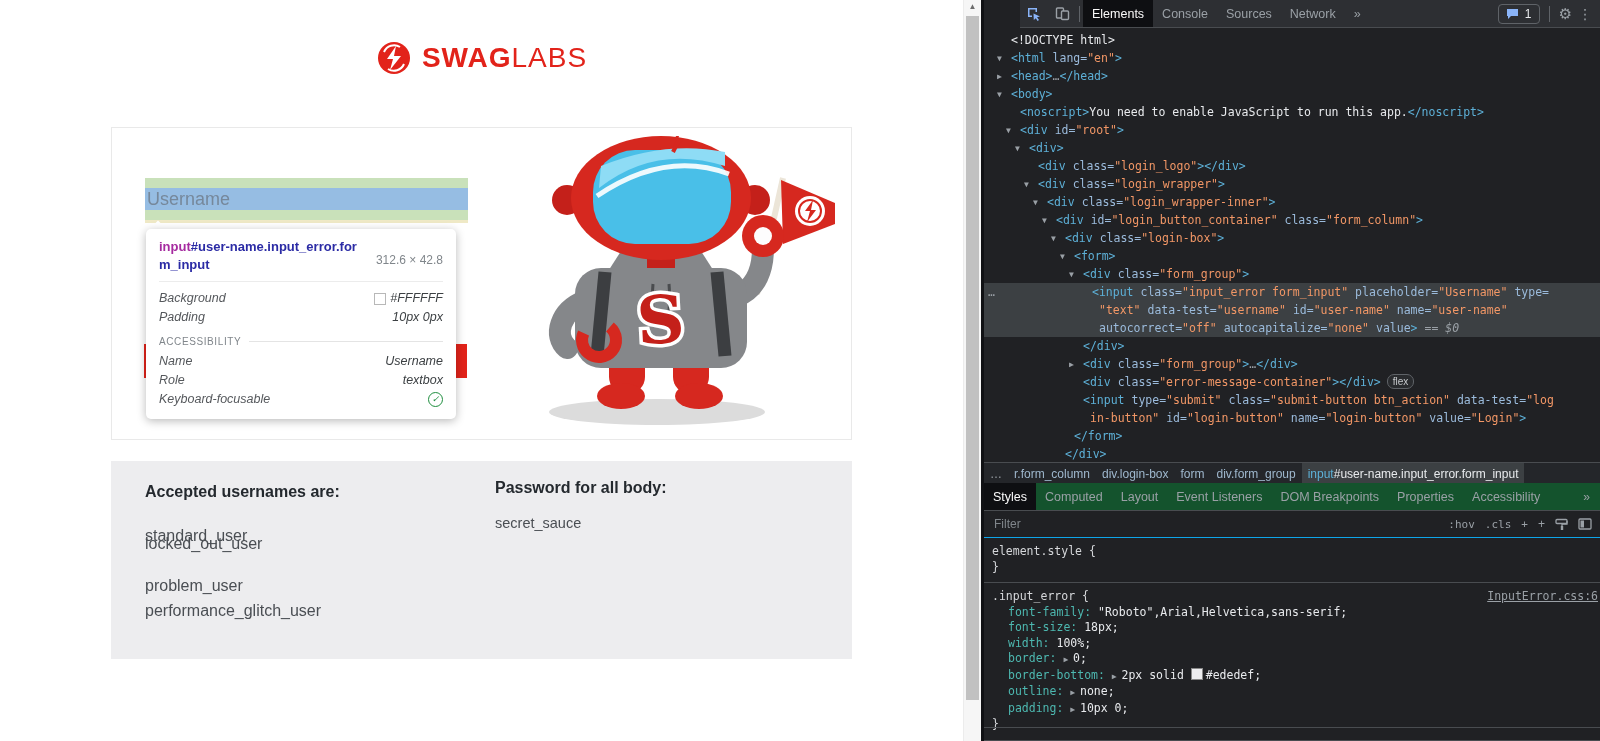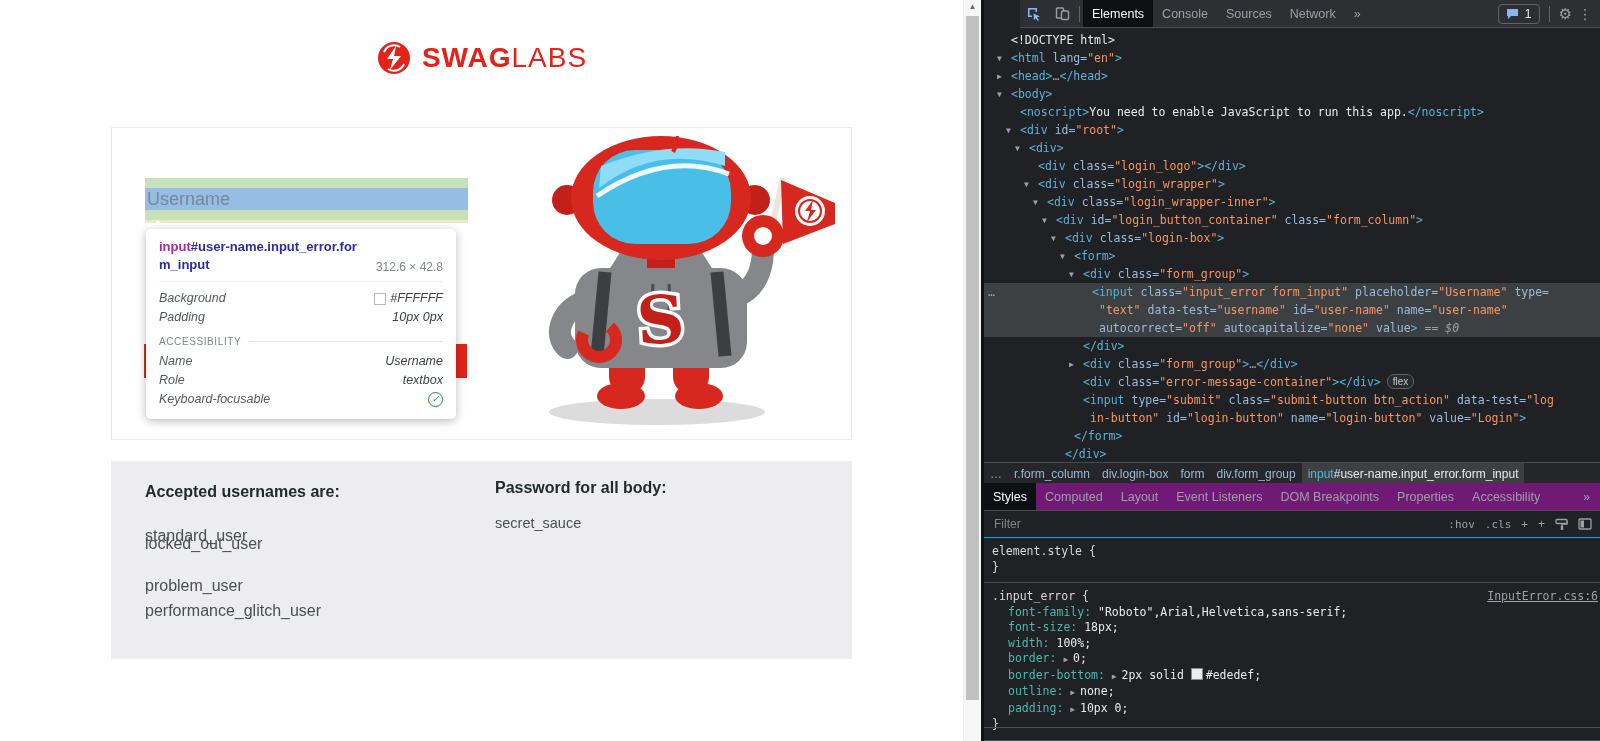--- a/index.html
+++ b/index.html
@@ -11,21 +11,21 @@
   .logo-text b{font-weight:700;}
   .logo-text span{font-weight:400;}
   .card{position:absolute;left:111px;top:127px;width:741px;height:313px;background:#fff;border:1px solid #e9e9e9;box-sizing:border-box;}
   .hl-green{position:absolute;left:145px;top:178px;width:323px;height:42px;background:#c9e1ba;}
   .hl-blue{position:absolute;left:145px;top:188px;width:323px;height:22px;background:#96bde3;display:flex;align-items:center;}
   .hl-blue .ph{font-size:18px;color:#76889b;padding-left:2px;}
   .hl-yellow{position:absolute;left:145px;top:220px;width:323px;height:3px;background:#efe9c6;}
   .login-btn{position:absolute;left:144px;top:344px;width:323px;height:34px;background:#e2231a;z-index:1;}
   .tip{position:absolute;left:146px;top:229px;width:310px;background:#fff;border-radius:5px;box-shadow:0 2px 10px rgba(0,0,0,.28);z-index:2;padding:9px 13px 10px 13px;box-sizing:border-box;font-size:12.5px;color:#3c4043;}
   .tip-caret{position:absolute;left:152px;top:223px;width:12px;height:12px;background:#fff;transform:rotate(45deg);z-index:2;}
-  .tip-head{display:flex;justify-content:space-between;align-items:flex-end;}
+  .tip-head{display:flex;justify-content:space-between;align-items:center;}
   .tip-sel{font-weight:700;font-size:13px;width:205px;word-break:break-all;line-height:18px;}
   .tip-sel .tag{color:#a62ba0;}
   .tip-sel .rest{color:#2b2ba5;}
   .tip-dims{color:#80868b;font-size:12px;padding-top:8px;white-space:nowrap;}
   .tip-div{height:1px;background:#ececec;margin:7px 0;}
   .tip-row{display:flex;justify-content:space-between;line-height:19px;font-style:italic;}
   .tip-row .lab{color:#55585c;}
   .tip-row .val{color:#3c4043;display:flex;align-items:center;gap:4px;}
   .swatch{display:inline-block;width:10px;height:10px;border:1px solid #b8b8b8;background:#fff;}
   .tip-acc{display:flex;align-items:center;gap:8px;margin:9px 0 5px 0;}
@@ -58,21 +58,21 @@
   .tw{position:absolute;font-size:8px;color:#9aa0a6;top:1px;}
   .gut{position:absolute;left:4px;color:#9aa0a6;}
   .c-t{color:#5db0d7}.c-a{color:#9bbbdc}.c-v{color:#f29766}.c-x{color:#e8eaed}
   .c-g{color:#9aa0a6}.c-i{color:#9aa0a6;font-style:italic}
   .badge{display:inline-block;margin-left:6px;border:1px solid #5f6368;border-radius:7px;padding:0 5px;font-size:10px;line-height:13px;color:#c7cacd;font-family:"Liberation Sans",sans-serif;vertical-align:1px;background:#292b2e;}
   .crumbs{position:absolute;left:0;top:462px;right:0;height:21px;border-top:1px solid #494c50;background:#24262a;display:flex;align-items:center;font-size:12px;overflow:hidden;}
   .crumb{padding:0 6px;color:#9fb8ce;white-space:nowrap;height:100%;display:flex;align-items:center;}
   .crumb.dots{color:#9aa0a6;}
   .crumb.sel{background:#3c4043;color:#e8eaed;}
   .crumb.sel .tg{color:#5db0d7;}
-  .tabs2{position:absolute;left:0;top:483px;right:0;height:28px;background:#701a75;border-bottom:1px solid #494c50;display:flex;align-items:center;box-sizing:border-box;}
+  .tabs2{position:absolute;left:0;top:483px;right:0;height:28px;background:#14532d;border-bottom:1px solid #494c50;display:flex;align-items:center;box-sizing:border-box;}
   .tab2{padding:0 9px;height:100%;display:flex;align-items:center;font-size:12.5px;color:#9aa0a6;white-space:nowrap;}
   .tab2.active{background:#0e0f12;color:#fafafa;}
   .chev{color:#9aa0a6;font-size:12px;margin-left:auto;padding-right:10px;}
   .filterbar{position:absolute;left:0;top:511px;right:0;height:27px;border-bottom:1px solid #0ea5e9;display:flex;align-items:center;box-sizing:border-box;padding:0 8px;}
   .filterbar input{background:transparent;border:none;outline:none;color:#e8eaed;font-size:12px;flex:1;font-family:"Liberation Sans",sans-serif;}
   .filterbar input::placeholder{color:#80868b;}
   .ftog{color:#9aa0a6;font-size:11px;font-family:"DejaVu Sans Mono",monospace;margin-left:10px;}
   .fico{color:#9aa0a6;font-size:12px;margin-left:10px;}
   .styles{position:absolute;left:0;top:538px;right:0;bottom:0;font-family:"DejaVu Sans Mono",monospace;font-size:11.5px;}
   .sblock{position:relative;padding:6px 8px 7px 8px;border-bottom:1px solid #494c50;line-height:15.5px;}

